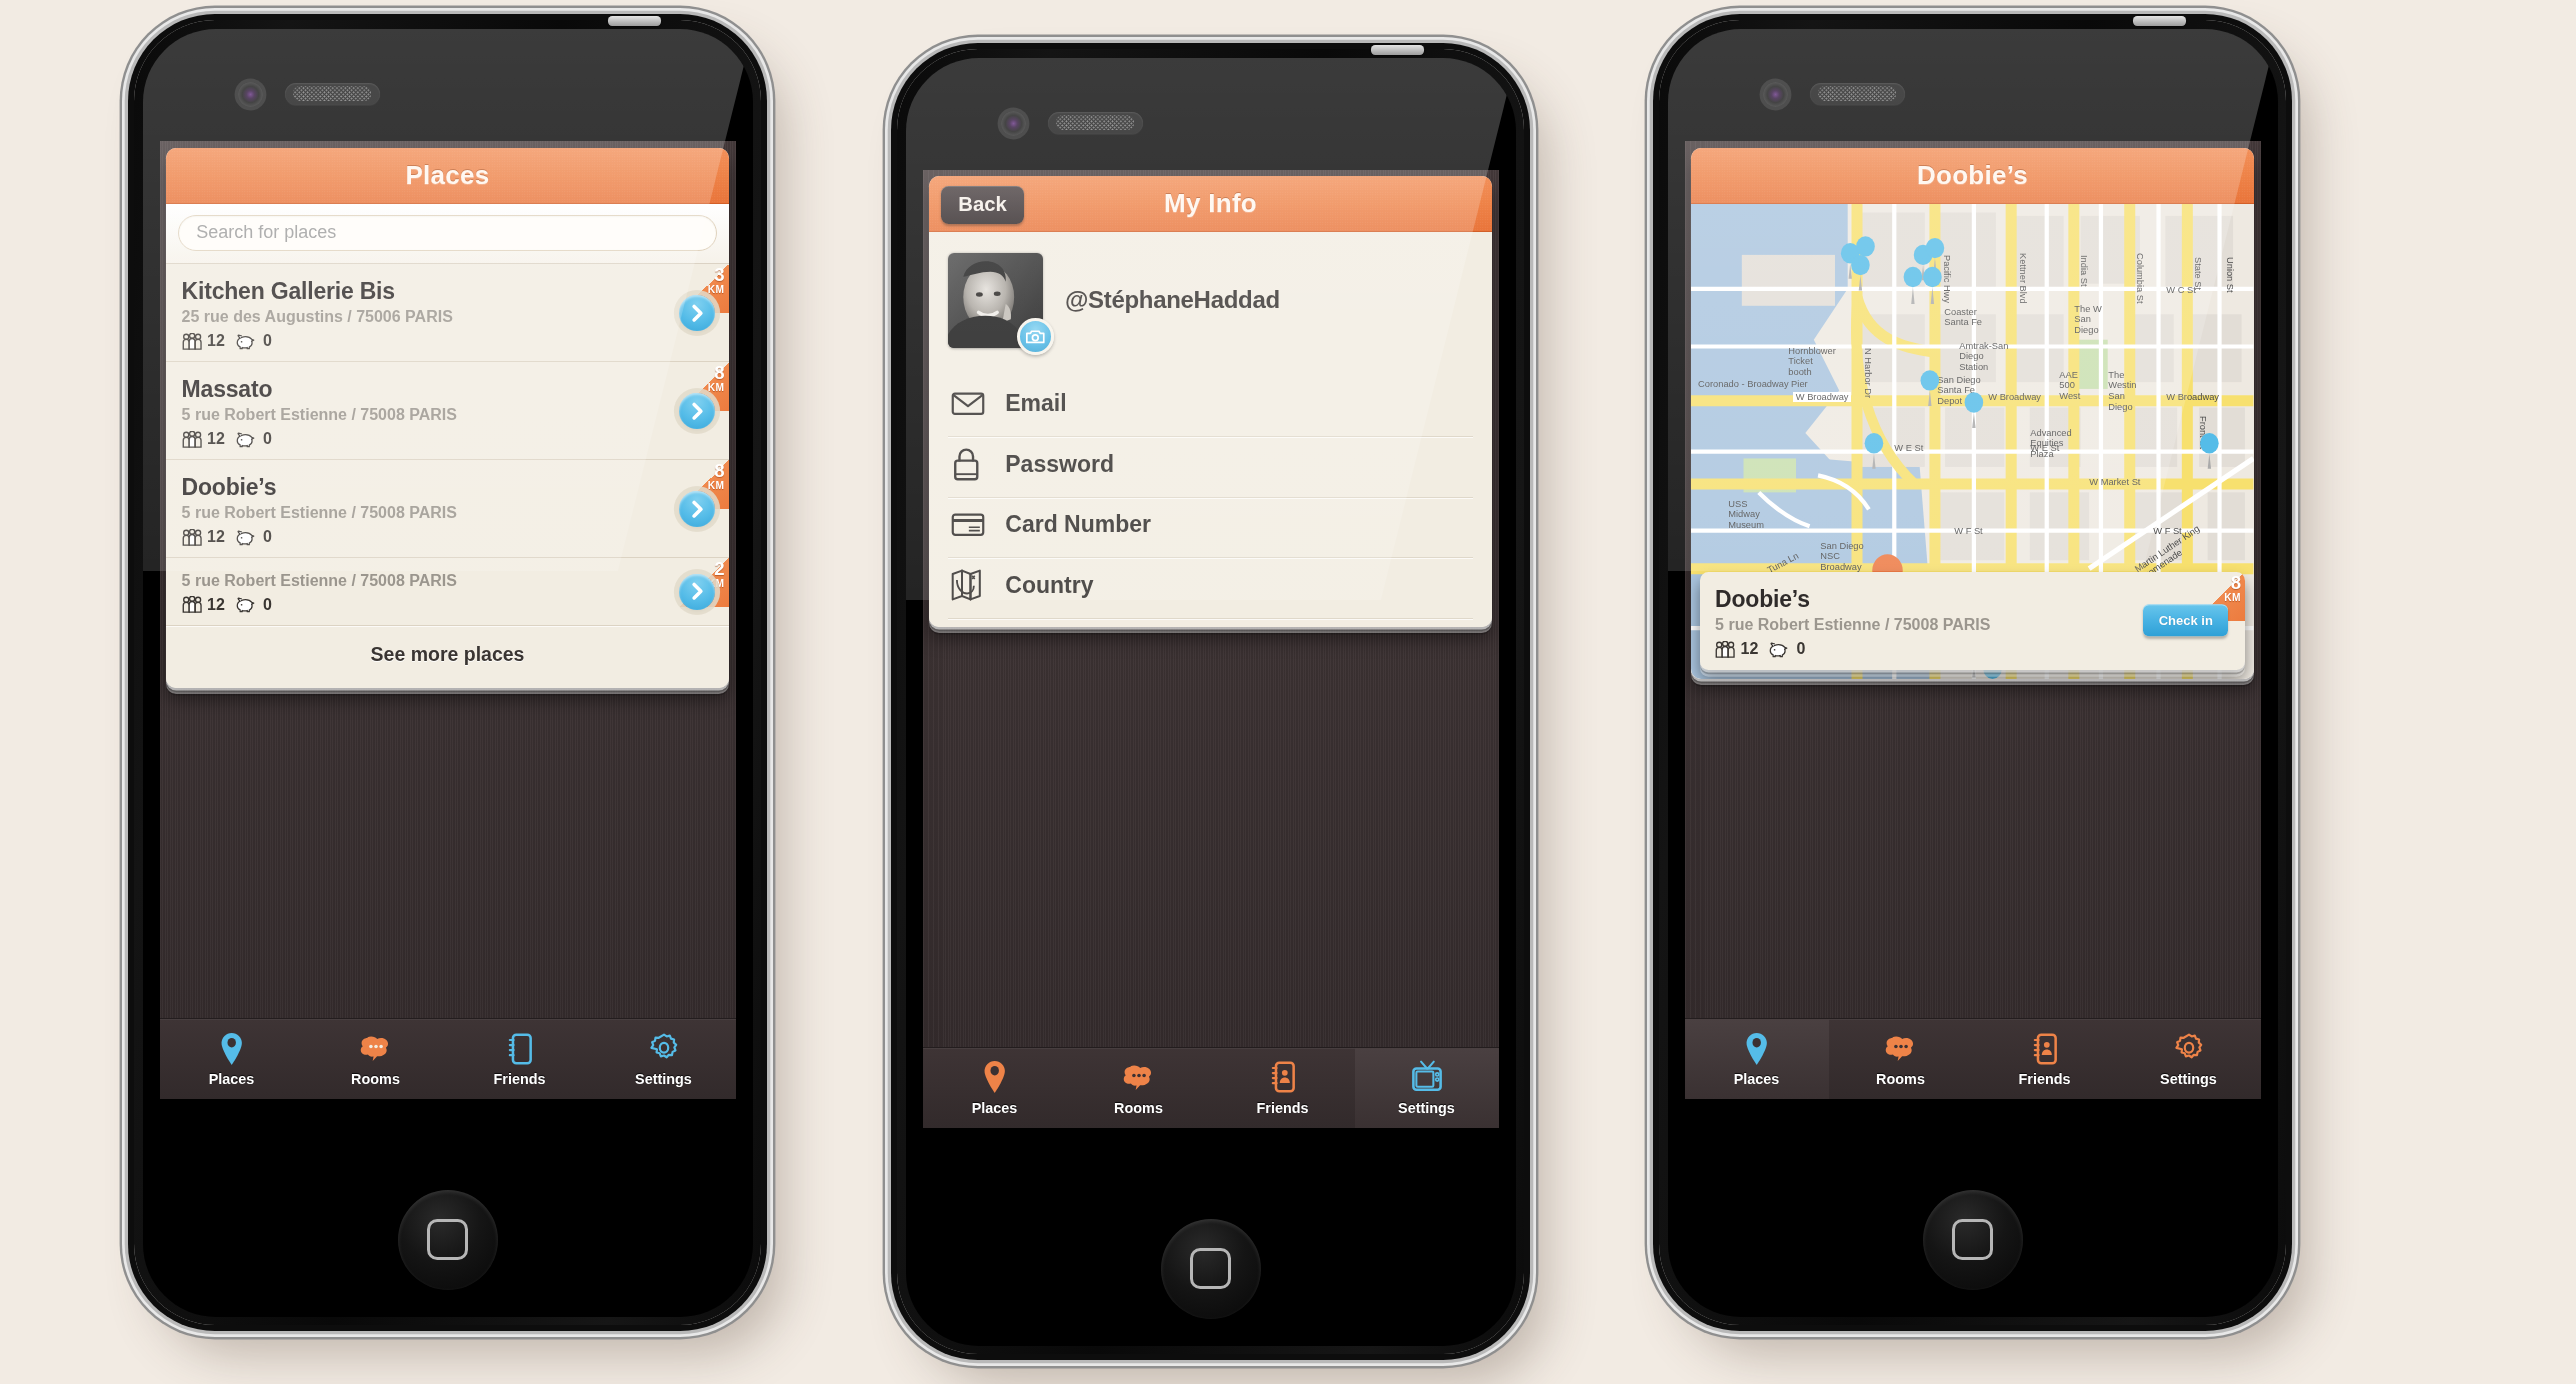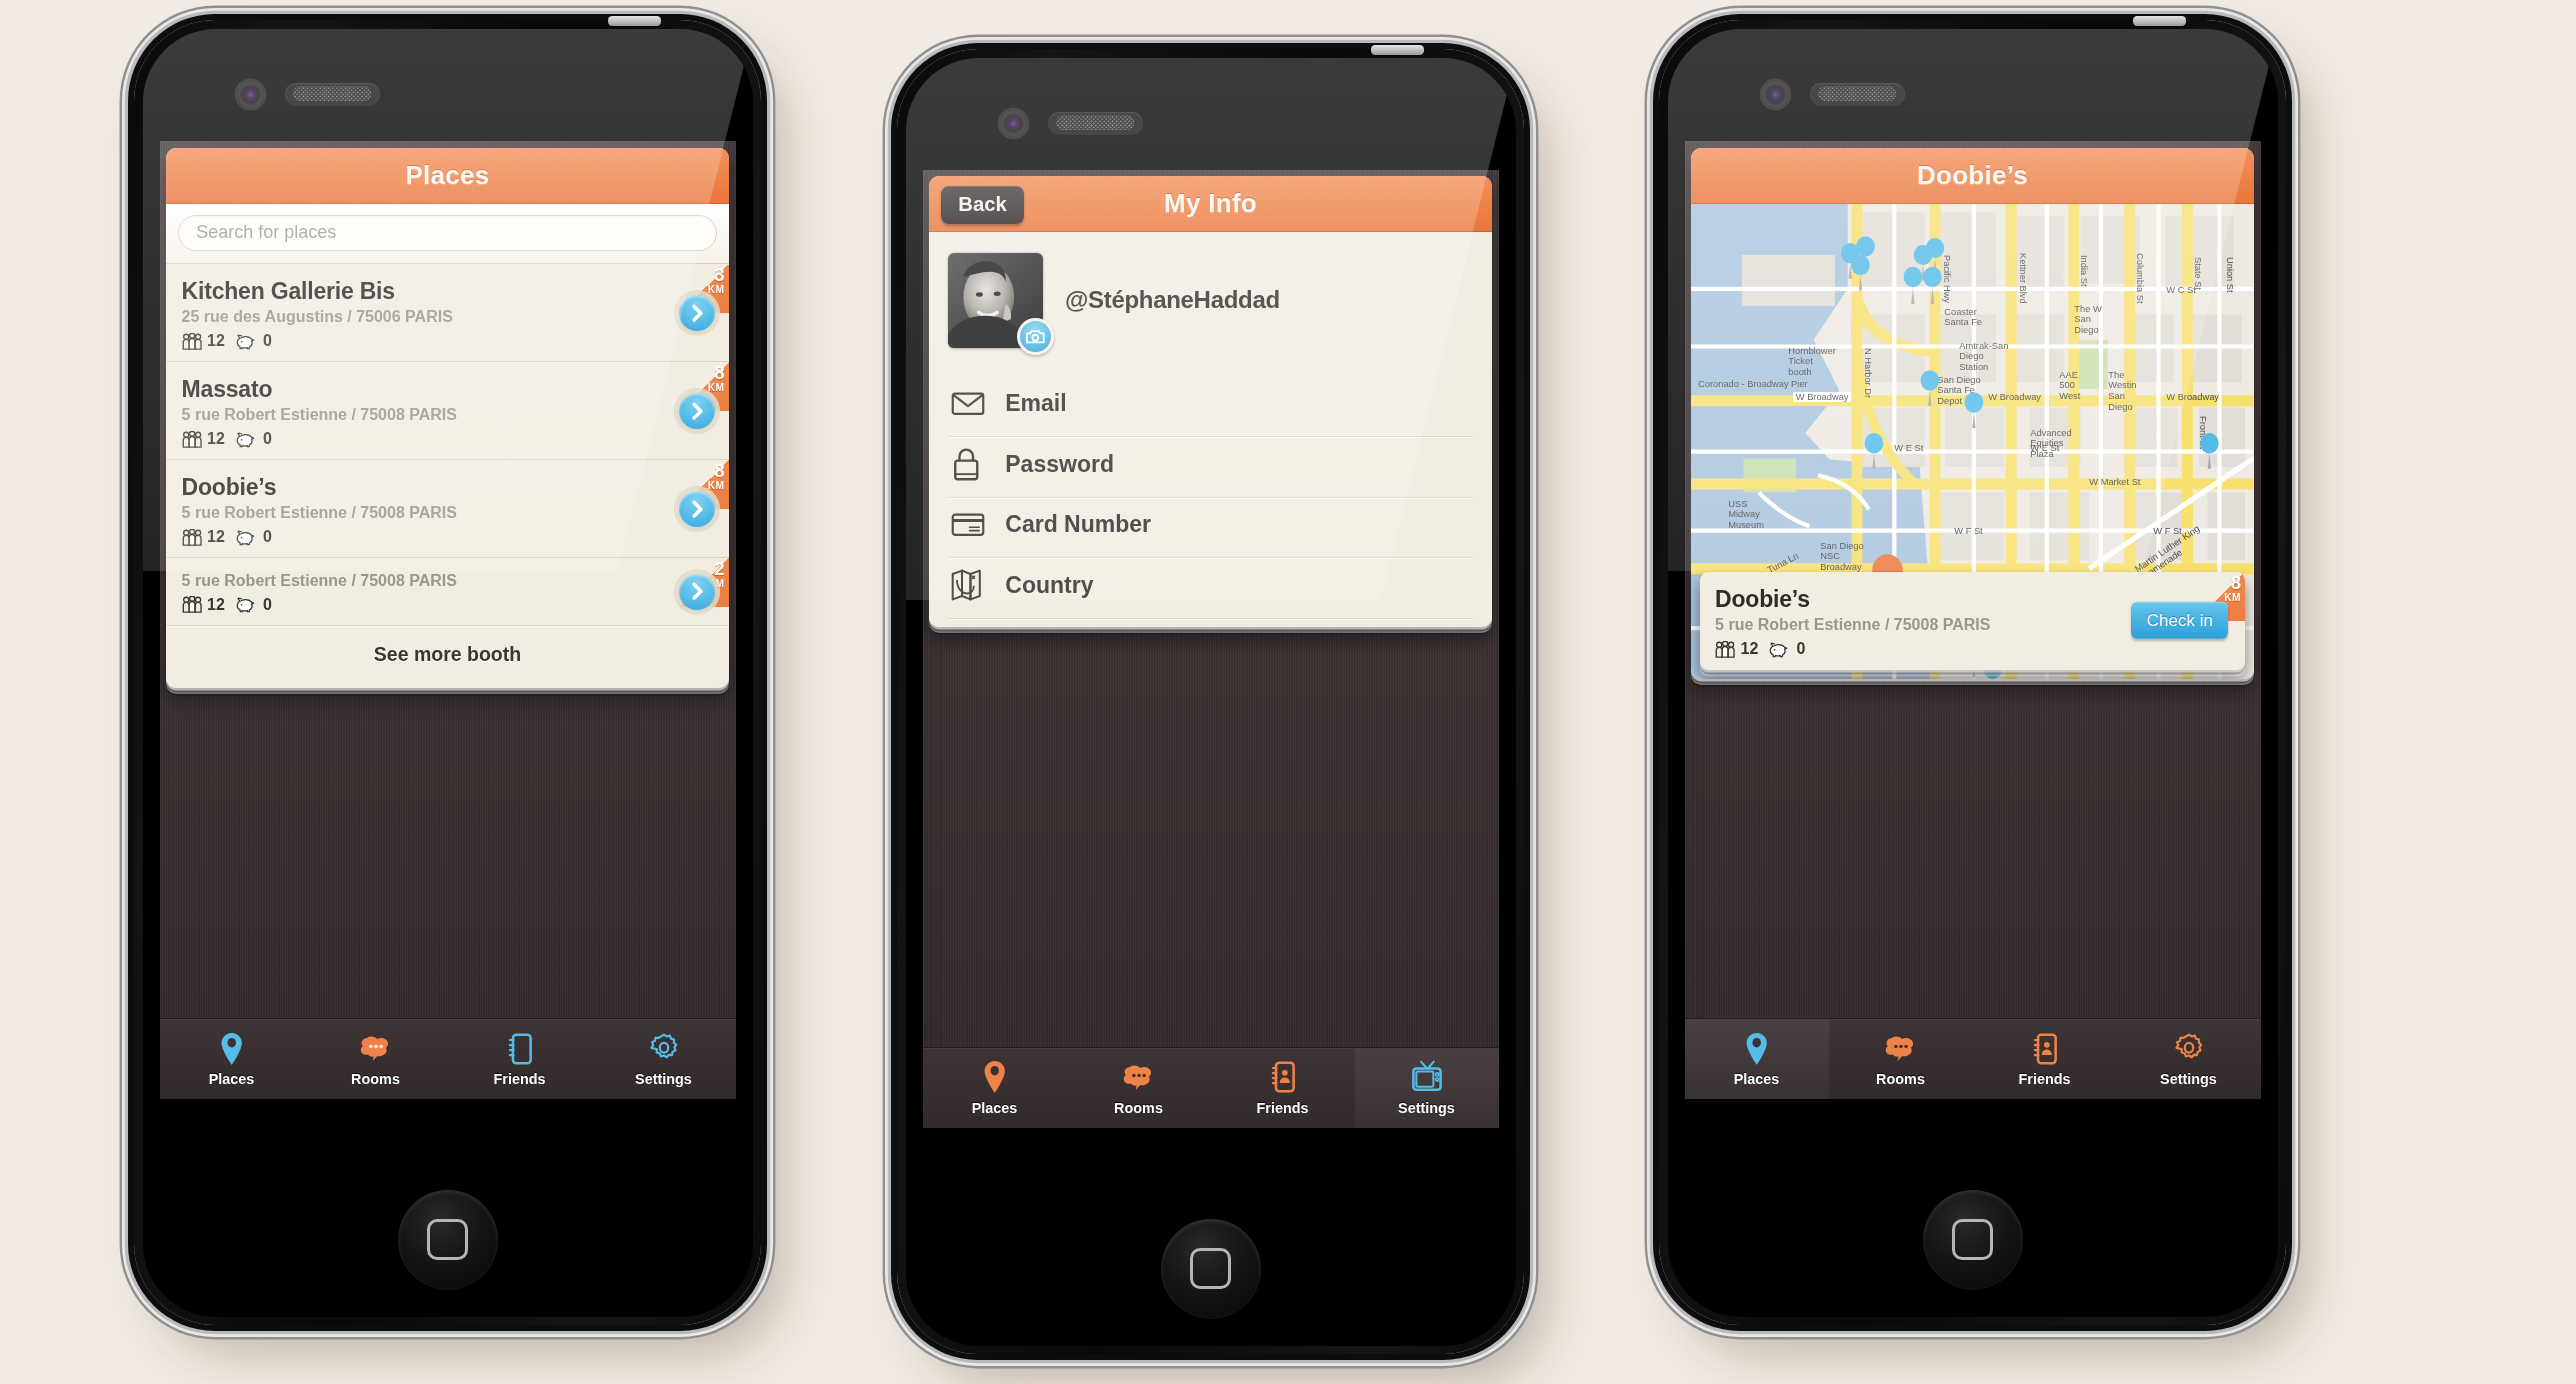--- a/index.html
+++ b/index.html
@@ -280,21 +280,21 @@
     background:#F2EDE2; border-radius:8.5px;
     padding:13.6px 15.3px 12px;
     box-shadow:0 2.5px 0 rgba(255,255,255,0.5), 0 4.2px 0 rgba(0,0,0,0.2),
                0 6.8px 0 rgba(255,255,255,0.32), 0 9.3px 15.3px rgba(0,0,0,0.45);
     overflow:hidden; z-index:10;
   }
   .checkin-btn {
     position:absolute; right:17px; top:50%;
     transform:translateY(-52%);
     background:linear-gradient(to bottom, #69C6EC 0%, #48B2E3 50%, #2EA0D6 100%);
-    color:#fff; font-size:17px; font-weight:normal;
+    color:#fff; font-size:13px; font-weight:bold;
     padding:8.5px 15.3px; border-radius:6px;
     box-shadow:inset 0 0.8px 0 rgba(255,255,255,0.5), 0 1.7px 2.5px rgba(0,0,0,0.25);
     text-shadow:0 -0.8px 0.8px rgba(20,90,130,0.55);
     cursor:pointer; z-index:4;
   }
 </style>
 </head>
 <body>
 
 <div class="stage">
@@ -454,21 +454,21 @@
                   <path d="M6 4l8 8-8 8" fill="none" stroke="#fff" stroke-width="4.2" stroke-linecap="round" stroke-linejoin="round"></path>
                 </svg>
               </div>
               <div class="corner"></div>
               <div class="corner-txt">
                 <span class="corner-num">2</span>
                 <span class="corner-unit">KM</span>
               </div>
             </div>
 
-            <div class="see-more">See more booth</div>
+            <div class="see-more">See more places</div>
           </div>
         </div>
 
         <div style="flex:1"></div>
 
         <div class="tabbar">
           <div class="tab">
             <div class="tab-icon">
               <svg width="25.4" height="34" viewBox="0 0 30 40">
                   <path d="M15 1C8.4 1 3 6.4 3 13c0 8.5 12 26 12 26s12-17.5 12-26c0-6.6-5.4-12-12-12z" fill="#55BCE8"></path>

